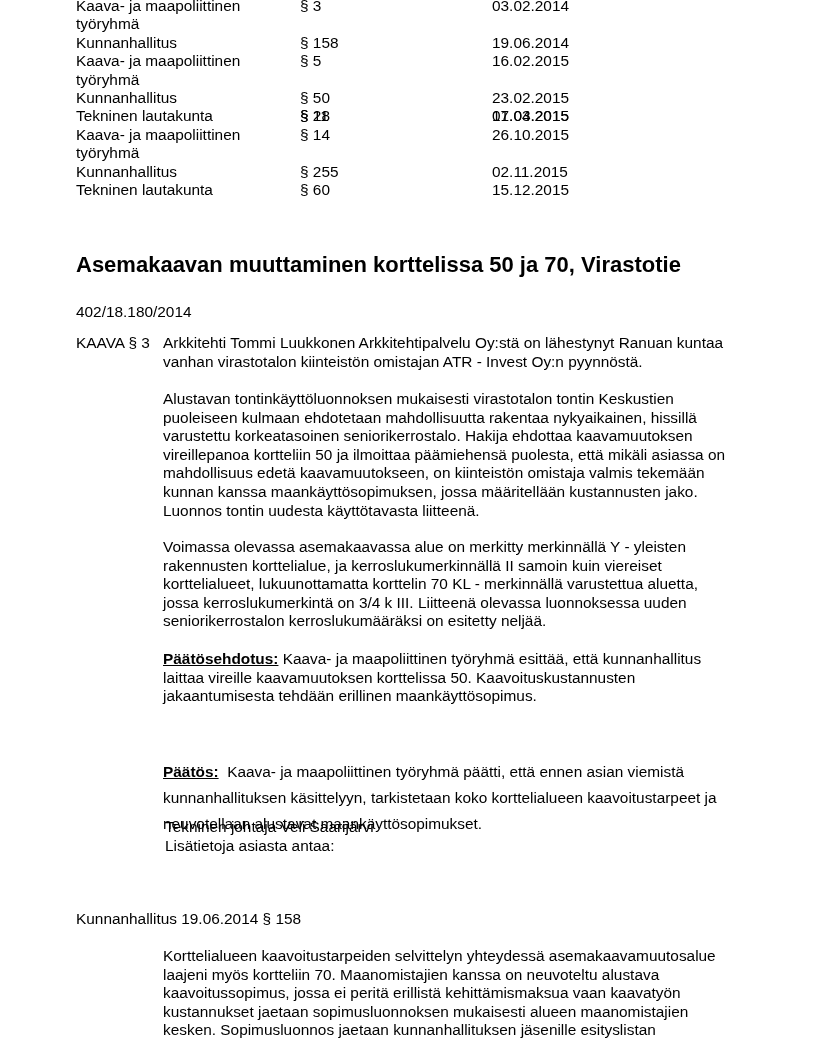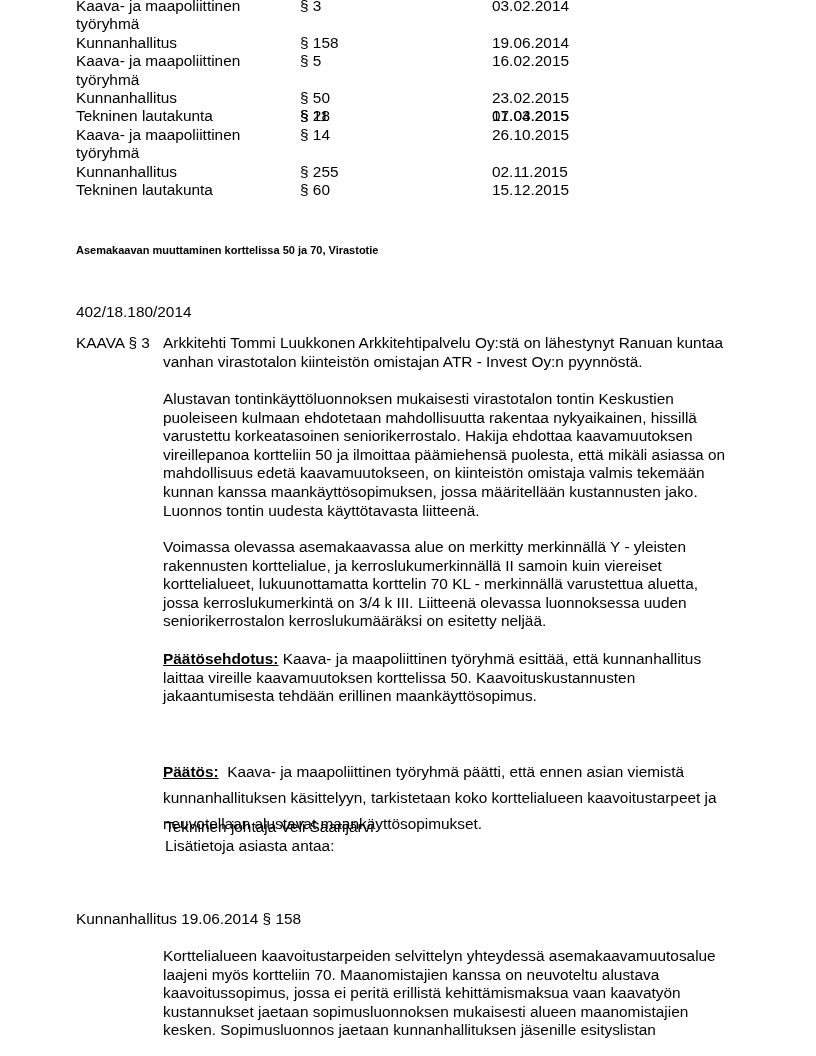--- a/index.html
+++ b/index.html
@@ -4,21 +4,21 @@
 <style>
   html, body { margin: 0; padding: 0; background: #ffffff; }
   body { width: 816px; height: 1056px; overflow: hidden; position: relative;
          font-family: "Liberation Sans", sans-serif; font-size: 15.4px; color: #000; }
   .abs { position: absolute; }
   .hist { position: absolute; left: 76px; top: -3px; width: 540px; }
   .hrow { position: relative; line-height: 18.4px; }
   .hrow .body { display: inline-block; width: 224px; vertical-align: top; }
   .hrow .sec { position: absolute; left: 224px; top: 0; }
   .hrow .date { position: absolute; left: 416px; top: 0; }
-  .title { left: 76px; top: 244px; font-weight: bold; font-size: 11px; }
+  .title { left: 76px; top: 252px; font-weight: bold; font-size: 22px; }
   .line { line-height: 18.6px; }
   .para { left: 163px; width: 600px; line-height: 18.6px; }
   .label { font-weight: bold; text-decoration: underline; text-align: center; }
 </style>
 </head>
 <body>
 
 <div class="hist">
   <div class="hrow">
     <span class="body">Kaava- ja maapoliittinen työryhmä</span>

